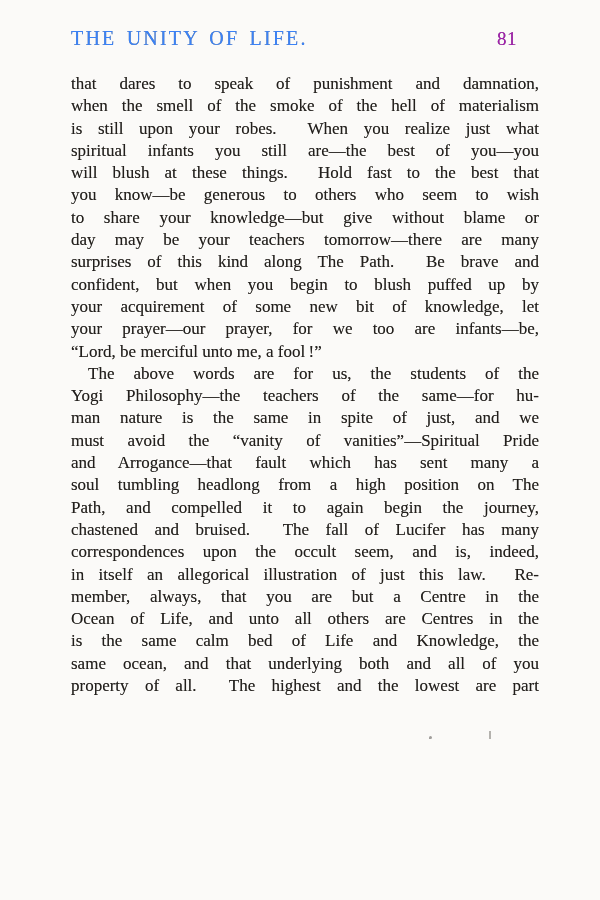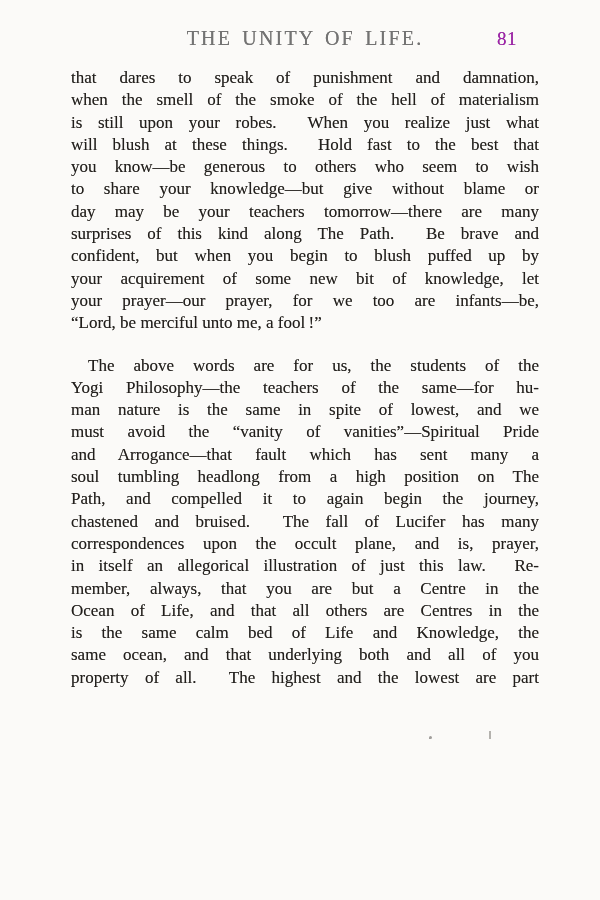--- a/index.html
+++ b/index.html
@@ -15,57 +15,57 @@
     color: #221f1c;
     overflow: hidden;
   }
   .page-header {
     position: absolute;
     left: 71px; top: 27px;
     width: 468px;
     height: 24px;
   }
   .running-title {
-    text-align: center;
+    text-align: left;
     font-size: 20px;
     letter-spacing: 2.2px;
     word-spacing: 3px;
-    color: #737373;
+    color: #3b82f6;
     text-shadow: 0 0 0.4px rgba(34,31,28,0.55);
     white-space: nowrap;
   }
   .page-number {
     position: absolute;
     right: 22px; top: 1px;
     font-size: 19px;
     letter-spacing: 0.5px;
     color: #a21caf;
     text-shadow: 0 0 0.4px rgba(34,31,28,0.55);
   }
   .text-block {
     position: absolute;
-    left: 71px; top: 67px;
+    left: 71px; top: 73px;
     width: 468px;
   }
   .line {
     font-size: 17px;
     line-height: 22.3px;
     text-align: justify;
     text-align-last: justify;
     color: #221f1c;
     text-shadow: 0 0 0.45px rgba(34,31,28,0.5);
     height: 22.3px;
     overflow: visible;
     white-space: nowrap;
   }
   .line.no-justify {
     text-align: left;
     text-align-last: left;
   }
-  .line.indent { text-indent: 17px; margin-top: 20px; }
+  .line.indent { text-indent: 17px; }
   .italic { }
   .artifact { position: absolute; }
   .artifact.dot {
     left: 429px; top: 736px;
     width: 3px; height: 3px;
     background: #6f6c68; border-radius: 50% 50% 50% 0;
     opacity: 0.65;
   }
   .artifact.tick {
     left: 489px; top: 731px;
@@ -81,41 +81,42 @@
 
   <header class="page-header">
     <div class="running-title">THE UNITY OF LIFE.</div>
     <div class="page-number">81</div>
   </header>
 
   <main id="text-block" class="text-block">
       <div class="line"><span>that dares to speak of punishment and damnation,</span></div>
       <div class="line"><span>when the smell of the smoke of the hell of materialism</span></div>
       <div class="line"><span>is still upon your robes.&nbsp; When you realize just what</span></div>
+      <div class="line"><span>spiritual infants you still are—the best of you—you</span></div>
       <div class="line"><span>will blush at these things.&nbsp; Hold fast to the best that</span></div>
       <div class="line"><span>you know—be generous to others who seem to wish</span></div>
       <div class="line"><span>to share your knowledge—but give without blame or</span></div>
       <div class="line"><span>day may be your teachers tomorrow—there are many</span></div>
       <div class="line"><span>surprises of this kind along The Path.&nbsp; Be brave and</span></div>
       <div class="line"><span>confident, but when you begin to blush puffed up by</span></div>
       <div class="line"><span>your acquirement of some new bit of knowledge, let</span></div>
       <div class="line"><span>your prayer—</span><span class="italic">our</span><span> prayer, for we too are infants—be,</span></div>
       <div class="line no-justify"><span>“Lord, be merciful unto me, a fool !”</span></div>
       <div class="line indent"><span>The above words are for us, the students of the</span></div>
       <div class="line"><span>Yogi Philosophy—the teachers of the same—for hu-</span></div>
-      <div class="line"><span>man nature is the same in spite of lowest, and we</span></div>
+      <div class="line"><span>man nature is the same in spite of just, and we</span></div>
       <div class="line"><span>must avoid the “vanity of vanities”—Spiritual Pride</span></div>
       <div class="line"><span>and Arrogance—that fault which has sent many a</span></div>
       <div class="line"><span>soul tumbling headlong from a high position on The</span></div>
       <div class="line"><span>Path, and compelled it to again begin the journey,</span></div>
       <div class="line"><span>chastened and bruised.&nbsp; The fall of Lucifer has many</span></div>
-      <div class="line"><span>correspondences upon the occult plane, and is, prayer,</span></div>
+      <div class="line"><span>correspondences upon the occult seem, and is, indeed,</span></div>
       <div class="line"><span>in itself an allegorical illustration of just this law.&nbsp; Re-</span></div>
       <div class="line"><span>member, always, that you are but a Centre in the</span></div>
-      <div class="line"><span>Ocean of Life, and that all others are Centres in the</span></div>
+      <div class="line"><span>Ocean of Life, and unto all others are Centres in the</span></div>
       <div class="line"><span>is the same calm bed of Life and Knowledge, the</span></div>
       <div class="line"><span>same ocean, and that underlying both and all of you</span></div>
       <div class="line"><span>property of all.&nbsp; The highest and the lowest are part</span></div>
     </main>
 
   <div class="artifact dot"></div>
   <div class="artifact tick"></div>
 
 </div>
 

